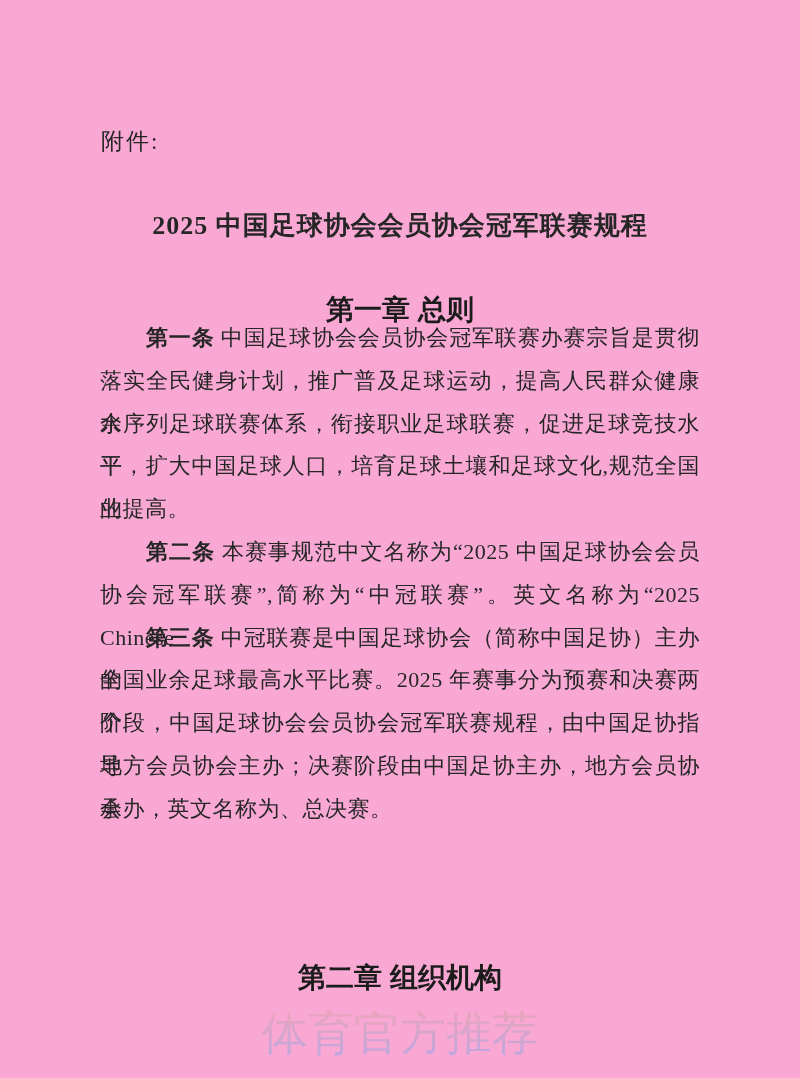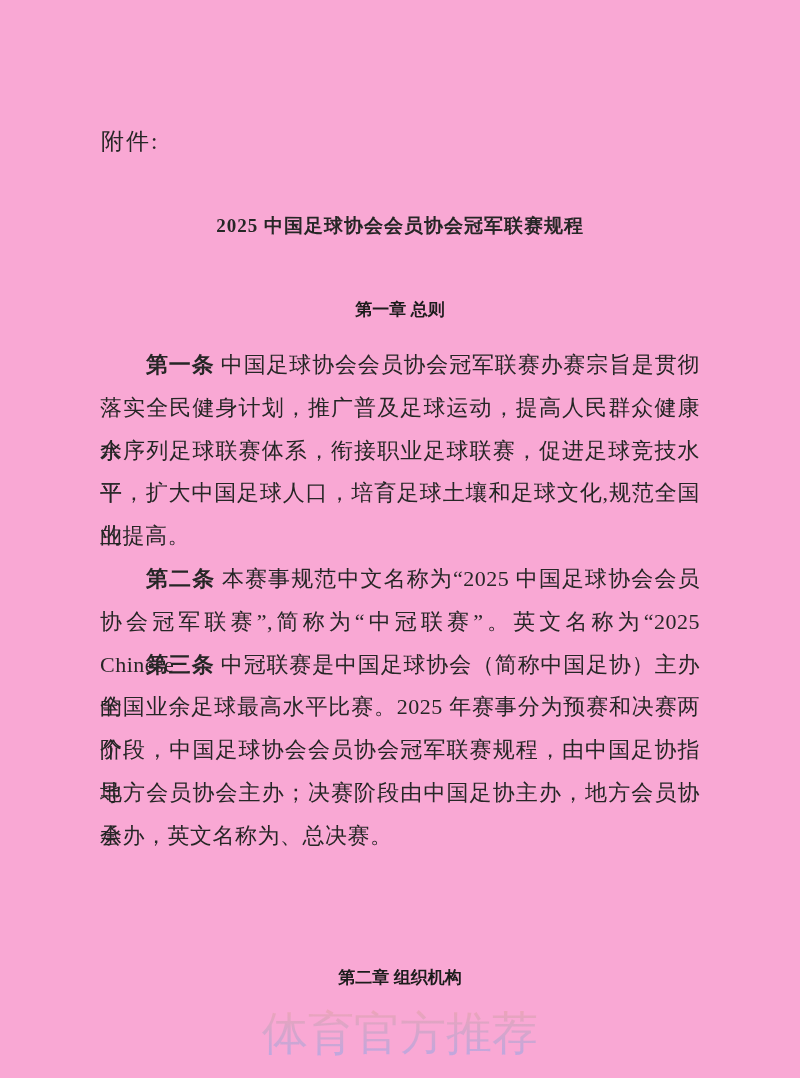--- a/index.html
+++ b/index.html
@@ -23,44 +23,44 @@
     font-size: 23px;
     line-height: 32px;
     letter-spacing: 2px;
   }
   .doc-title {
     position: absolute;
     left: 0;
     top: 206px;
     width: 100%;
     text-align: center;
-    font-size: 19px;
+    font-size: 26px;
     font-weight: bold;
     line-height: 40px;
     margin: 0;
     letter-spacing: 1px;
   }
   .chapter-heading {
     position: absolute;
     left: 0;
     width: 100%;
     text-align: center;
-    font-size: 17px;
+    font-size: 28px;
     font-weight: bold;
     font-family: "Liberation Sans", "DejaVu Sans", sans-serif;
     line-height: 32px;
     margin: 0;
     color: #1c1c1c;
   }
   .chapter-1 { top: 294px; }
   .chapter-2 { top: 962px; }
   .doc-body {
     position: absolute;
     left: 100px;
-    top: 344px;
+    top: 317px;
     width: 600px;
     font-size: 22px;
   }
   .line {
     height: 42.8px;
     line-height: 42.8px;
     text-align: justify;
     text-align-last: justify;
     white-space: pre-wrap;
     letter-spacing: 0.5px;

